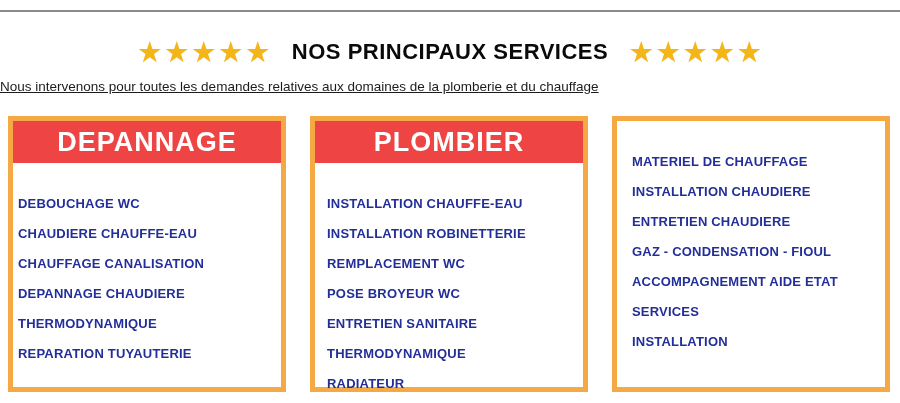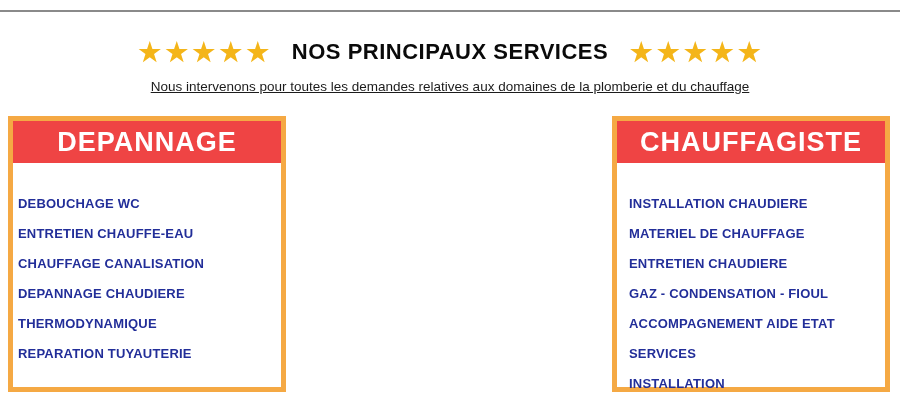--- a/index.html
+++ b/index.html
@@ -19,21 +19,21 @@
     color: #f4b519; font-size: 29px; letter-spacing: 1px; line-height: 1;
     white-space: nowrap; user-select: none;
   }
   .page-title {
     font-size: 22px; font-weight: 900; color: #0a0a0a; letter-spacing: 0.5px;
     line-height: 1; white-space: nowrap;
   }
 
   .subtitle {
     position: absolute; top: 79px; left: 0; width: 900px;
-    text-align: center; font-size: 13.5px; color: #1c1c1c;
+    font-size: 13.5px; color: #1c1c1c;
     text-decoration: underline;
   }
 
   .columns {
     position: absolute; top: 116px; left: 8px; width: 882px; height: 276px;
     display: flex; justify-content: space-between;
   }
   .card {
     width: 278px; height: 276px; background: #ffffff;
     border: 5px solid #f5a944;
@@ -65,34 +65,45 @@
 </div>
 
 <div class="subtitle">Nous intervenons pour toutes les demandes relatives aux domaines de la plomberie et du chauffage</div>
 
 <div class="columns">
 
   <div class="card">
     <div class="card-header">DEPANNAGE</div>
     <div class="card-body">
       <div class="service-item">DEBOUCHAGE WC</div>
-      <div class="service-item">ENTRETIEN CHAUFFE-EAU</div>
+      <div class="service-item">CHAUDIERE CHAUFFE-EAU</div>
       <div class="service-item">CHAUFFAGE CANALISATION</div>
       <div class="service-item">DEPANNAGE CHAUDIERE</div>
       <div class="service-item">THERMODYNAMIQUE</div>
       <div class="service-item">REPARATION TUYAUTERIE</div>
     </div>
   </div>
 
+  <div class="card">
+    <div class="card-header">PLOMBIER</div>
+    <div class="card-body">
+      <div class="service-item">INSTALLATION CHAUFFE-EAU</div>
+      <div class="service-item">INSTALLATION ROBINETTERIE</div>
+      <div class="service-item">REMPLACEMENT WC</div>
+      <div class="service-item">POSE BROYEUR WC</div>
+      <div class="service-item">ENTRETIEN SANITAIRE</div>
+      <div class="service-item">THERMODYNAMIQUE</div>
+      <div class="service-item">RADIATEUR</div>
+    </div>
+  </div>
 
   <div class="card">
-    <div class="card-header">CHAUFFAGISTE</div>
     <div class="card-body">
+      <div class="service-item">MATERIEL DE CHAUFFAGE</div>
       <div class="service-item">INSTALLATION CHAUDIERE</div>
-      <div class="service-item">MATERIEL DE CHAUFFAGE</div>
       <div class="service-item">ENTRETIEN CHAUDIERE</div>
       <div class="service-item">GAZ - CONDENSATION - FIOUL</div>
       <div class="service-item">ACCOMPAGNEMENT AIDE ETAT</div>
       <div class="service-item">SERVICES</div>
       <div class="service-item">INSTALLATION</div>
     </div>
   </div>
 
 </div>
 

